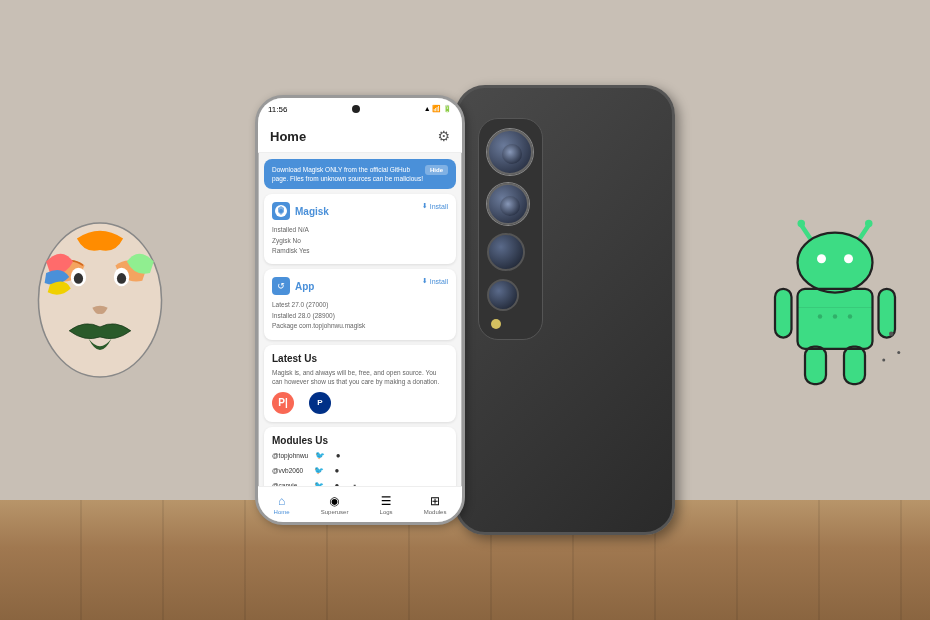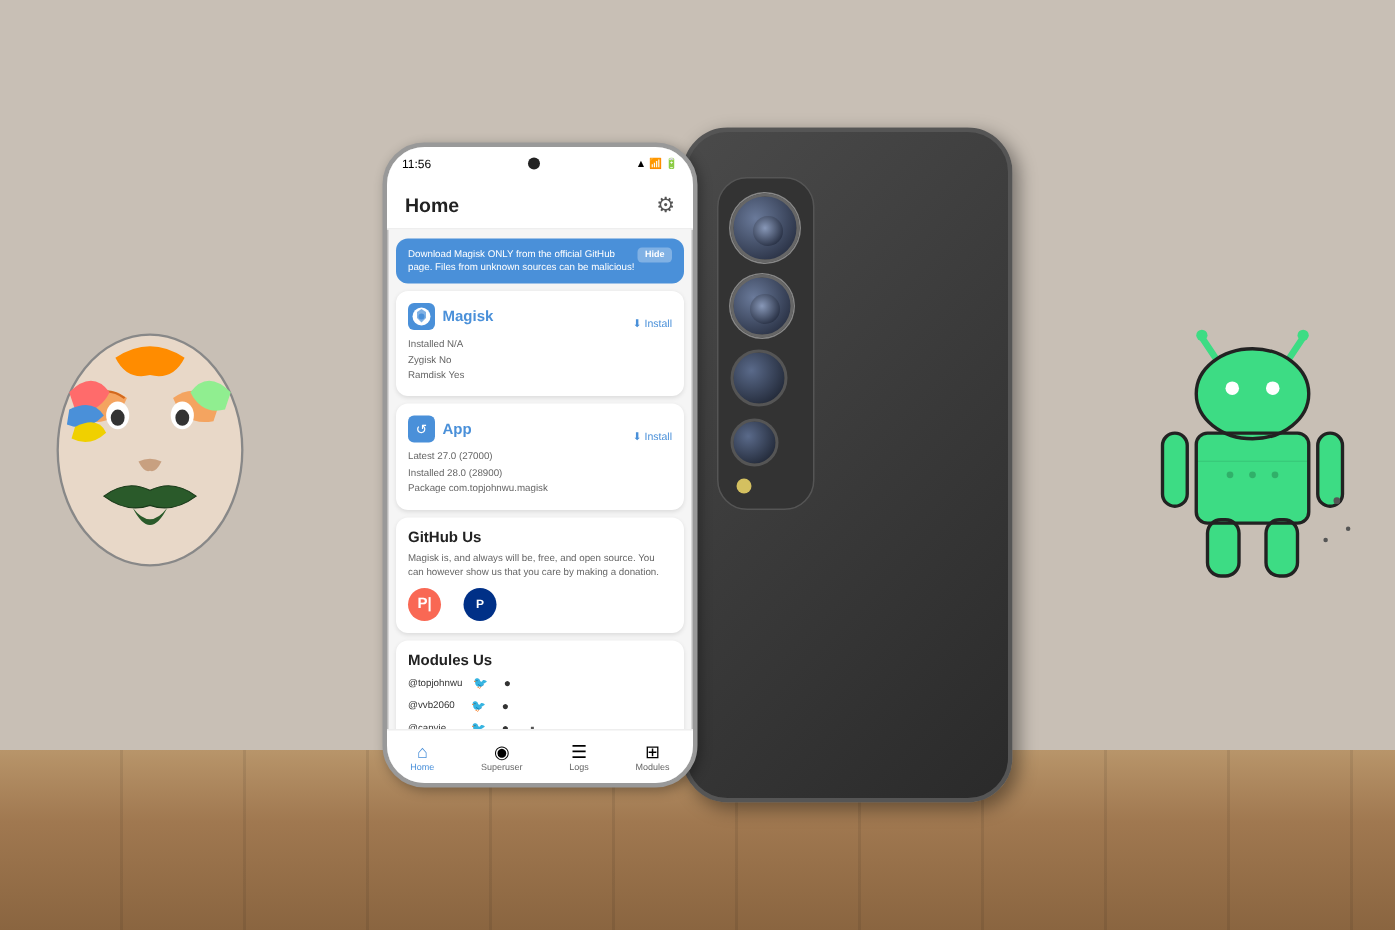--- a/index.html
+++ b/index.html
@@ -243,21 +243,21 @@
     
     .card {
       background: #fff;
       border-radius: 8px;
       padding: 8px;
       box-shadow: 0 1px 3px rgba(0,0,0,0.1);
     }
 
     .card-header {
       display: flex;
-      align-items: flex-end;
+      align-items: flex-start;
       justify-content: space-between;
       margin-bottom: 5px;
     }
 
     .card-title-row {
       display: flex;
       align-items: center;
       gap: 5px;
     }
 
@@ -510,21 +510,21 @@
             </div>
           </div>
           <div class="card-info">
             <div><span>Latest</span> <span>27.0 (27000)</span></div>
             <div><span>Installed</span> <span>28.0 (28900)</span></div>
             <div><span>Package</span> <span>com.topjohnwu.magisk</span></div>
           </div>
         </div>
 
         <div class="card">
-          <div class="section-title">GitHub Us</div>
+          <div class="section-title">Latest Us</div>
           <div class="section-text">Magisk is, and always will be, free, and open source. You can however show us that you care by making a donation.</div>
           <div class="support-icons">
             <div class="patreon-icon">P|</div>
             <div class="paypal-icon">P</div>
           </div>
         </div>
 
         <div class="card">
           <div class="section-title">Modules Us</div>
           <div class="follow-row">

